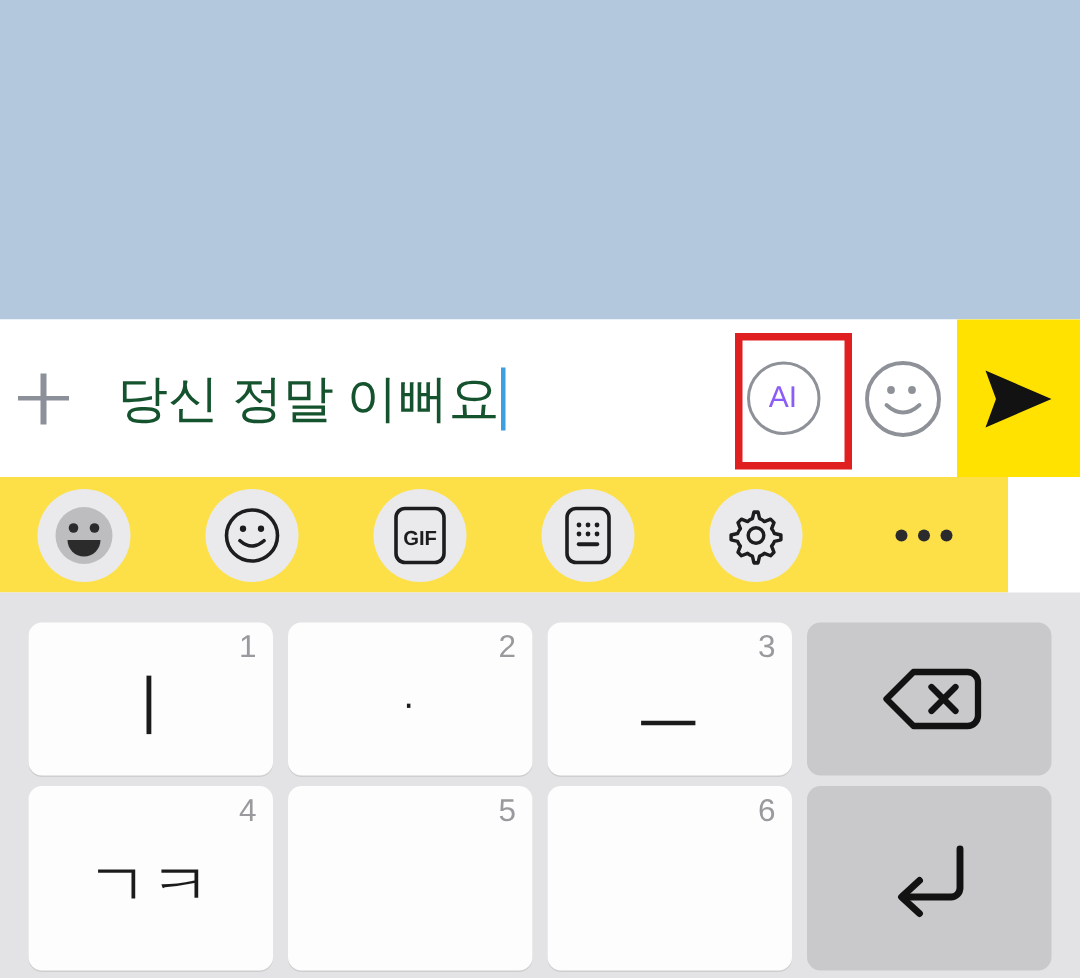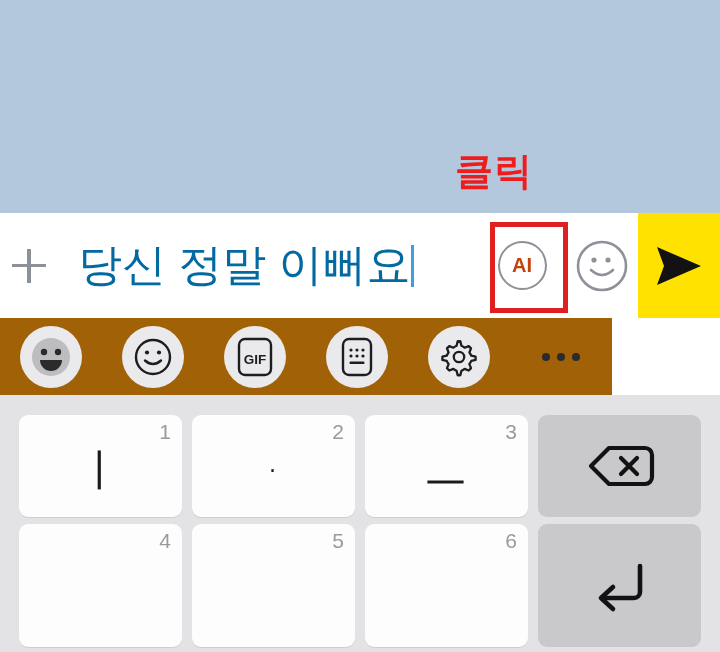--- a/index.html
+++ b/index.html
@@ -78,25 +78,25 @@
   .text-area {
     flex: 1 1 auto;
     height: 105px;
     display: flex;
     align-items: center;
     padding-left: 20px;
     box-sizing: border-box;
     overflow: hidden;
   }
   .input-text {
-    font-size: 44px;
-    color: #0369a1;
+    font-size: 34px;
+    color: #14532d;
     letter-spacing: 0px;
     white-space: nowrap;
-    font-family: Liberation Sans, sans-serif;
+    font-family: Liberation Serif, serif;
   }
   .caret {
     display: inline-block;
     width: 3px;
     height: 42px;
     background: #3e9ee0;
     margin-left: 1px;
     vertical-align: -8px;
   }
   .ai-btn-wrap {
@@ -113,24 +113,23 @@
     height: 49px;
     border: 2.5px solid #8e9298;
     border-radius: 50%;
     display: flex;
     align-items: center;
     justify-content: center;
     box-sizing: border-box;
   }
   .ai-circle span {
     font-size: 20px;
-    color: #c2410c;
+    color: #8b5cf6;
     letter-spacing: 0px;
     font-family: "Liberation Sans", sans-serif;
-    font-weight: bold;
   }
   .emoji-btn {
     width: 72px;
     height: 105px;
     display: flex;
     align-items: center;
     justify-content: center;
     flex: 0 0 auto;
   }
   .send-btn {
@@ -151,23 +150,23 @@
     border: 5px solid #e02020;
     box-sizing: border-box;
     pointer-events: none;
     z-index: 5;
   }
 
   
   .tool-strip {
     position: absolute;
     left: 0; top: 318px;
-    width: 612px;
+    width: 672px;
     height: 77px;
-    background: #a16207;
+    background: #fde047;
     display: flex;
     align-items: flex-start;
   }
   .tool-item {
     flex: 1 1 0;
     height: 77px;
     display: flex;
     align-items: center;
     justify-content: center;
   }
@@ -235,21 +234,20 @@
     font-size: 46px;
     font-weight: 300;
   }
 </style>
 </head>
 <body>
 
 <div class="screen">
 
   <div class="chat-backdrop"></div>
-  <div class="annotation-label">클릭</div>
 
   <div class="input-bar">
 
     <div class="plus-btn">
       <div class="plus-glyph"></div>
     </div>
 
     <div class="text-area">
       <span class="input-text" title="메시지 입력">당신 정말 이뻐요</span>
         <span class="caret"></span>
@@ -367,20 +365,21 @@
         <svg width="70" height="52" viewBox="0 0 70 52">
           <path d="M24 8 L60 8 A7 7 0 0 1 67 15 L67 37 A7 7 0 0 1 60 44 L24 44 L6 26 Z" fill="none" stroke="#121212" stroke-width="4.2" stroke-linejoin="round"></path>
           <path d="M36 18 L52 34 M52 18 L36 34" stroke="#121212" stroke-width="4.2" stroke-linecap="round"></path>
         </svg>
       </div>
     </div>
 
     <div class="key-row row2">
       <div class="key">
         <span class="key-num">4</span>
+        <span class="key-label">ㄱㅋ</span>
       </div>
       <div class="key">
         <span class="key-num">5</span>
       </div>
       <div class="key">
         <span class="key-num">6</span>
       </div>
       <div class="key fn">
         <svg width="64" height="56" viewBox="0 0 64 56">
           <path d="M52 8 L52 34 A6 6 0 0 1 46 40 L14 40" fill="none" stroke="#121212" stroke-width="4.6" stroke-linejoin="round" stroke-linecap="round"></path>

